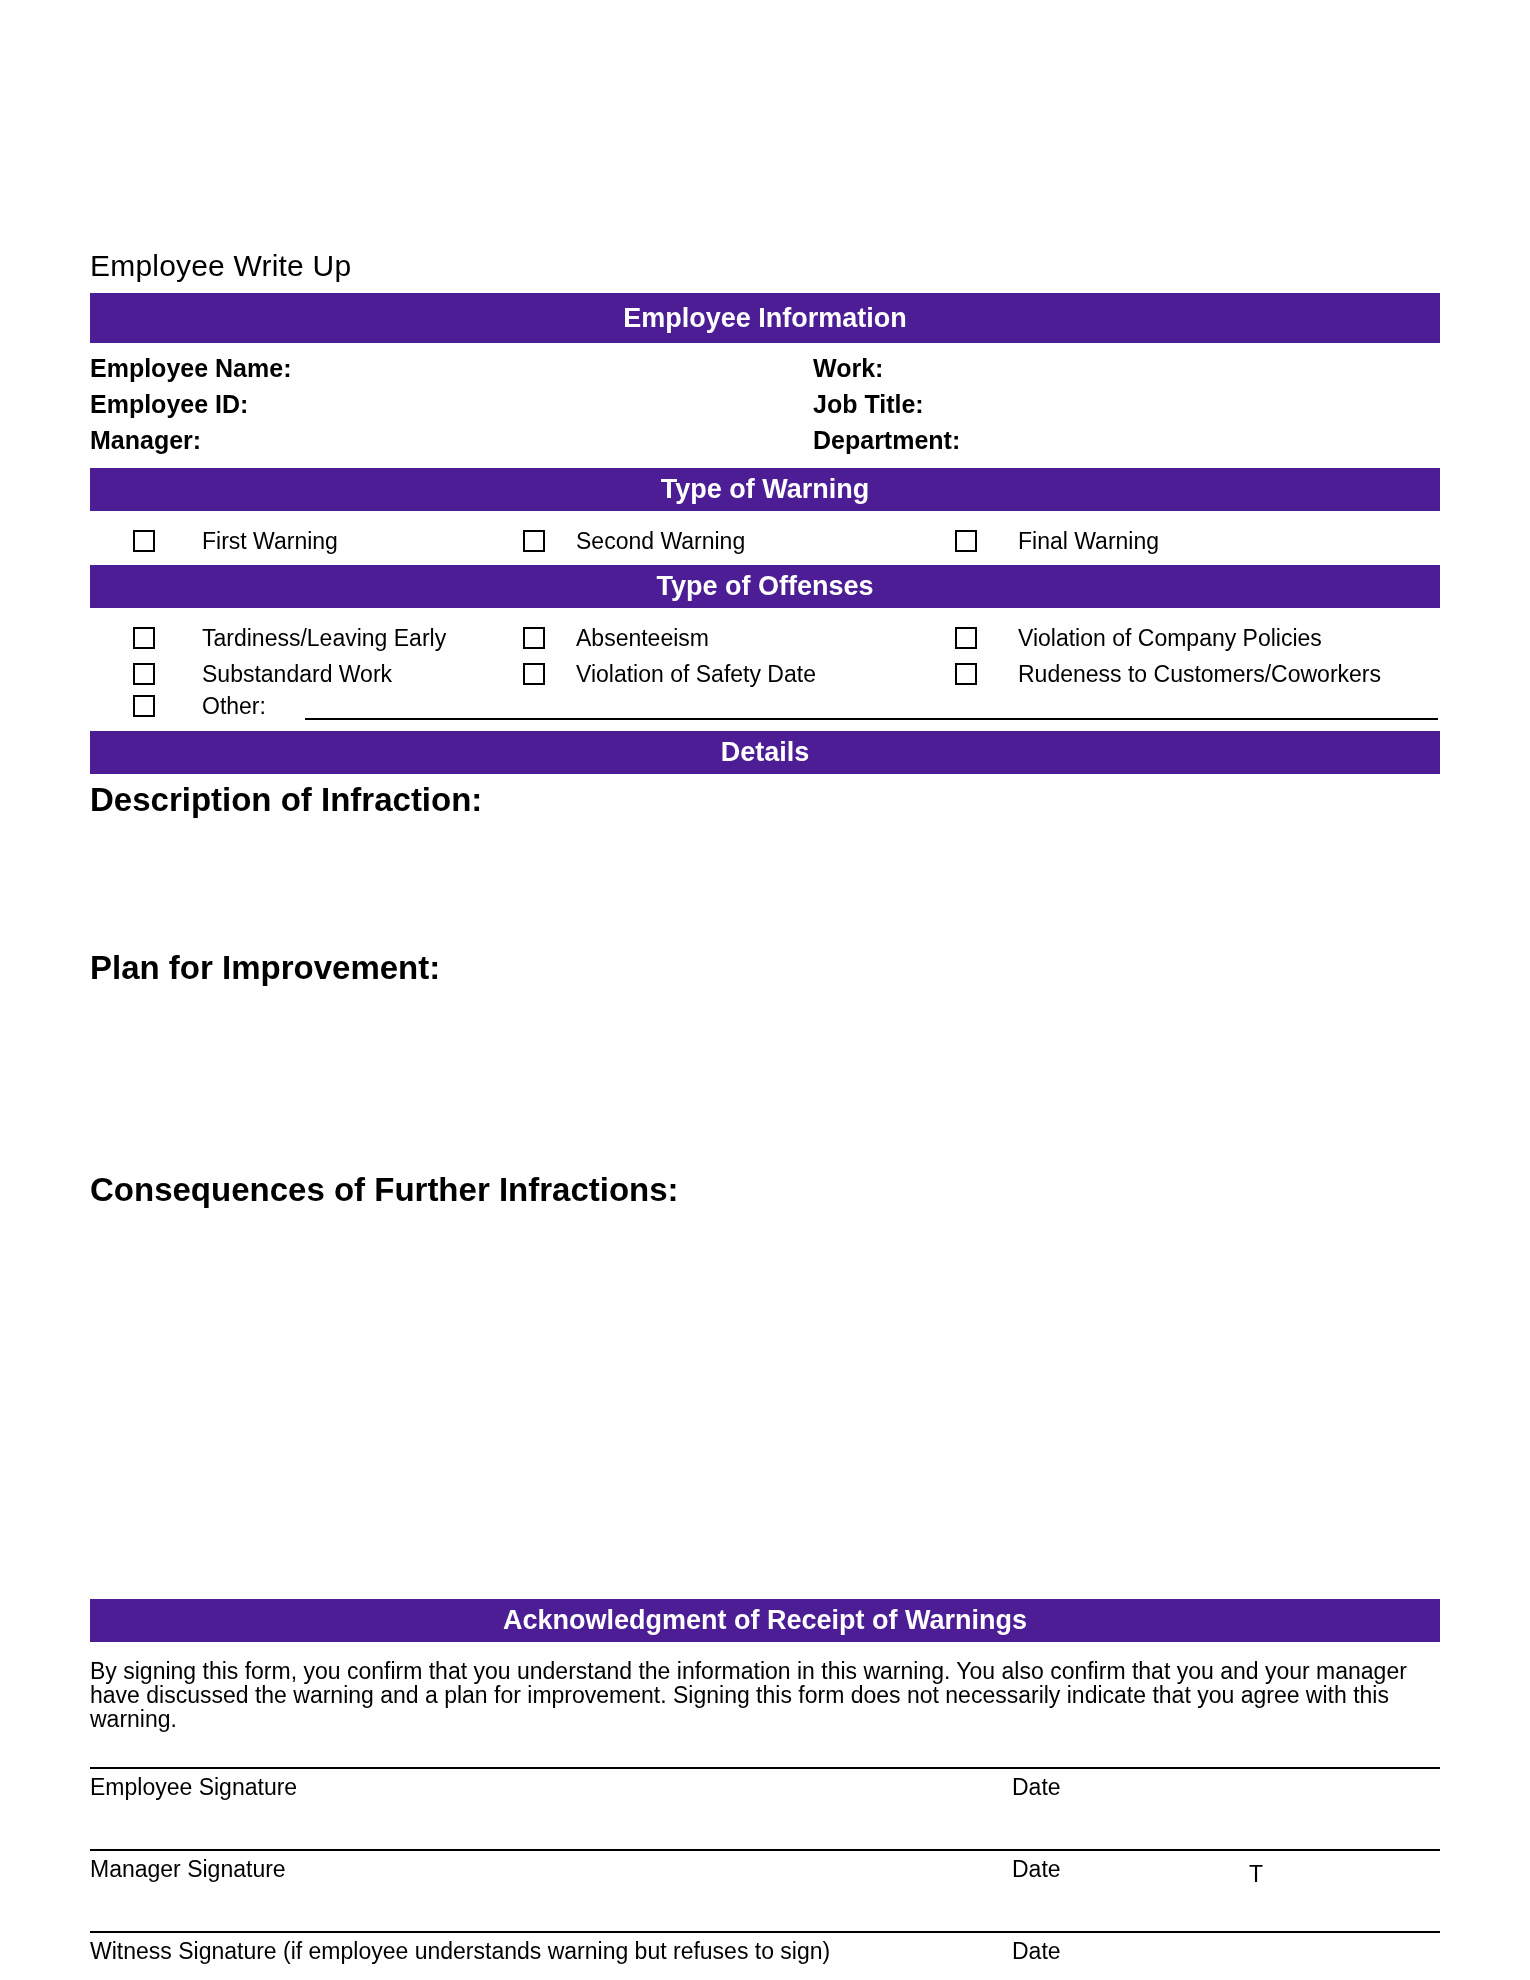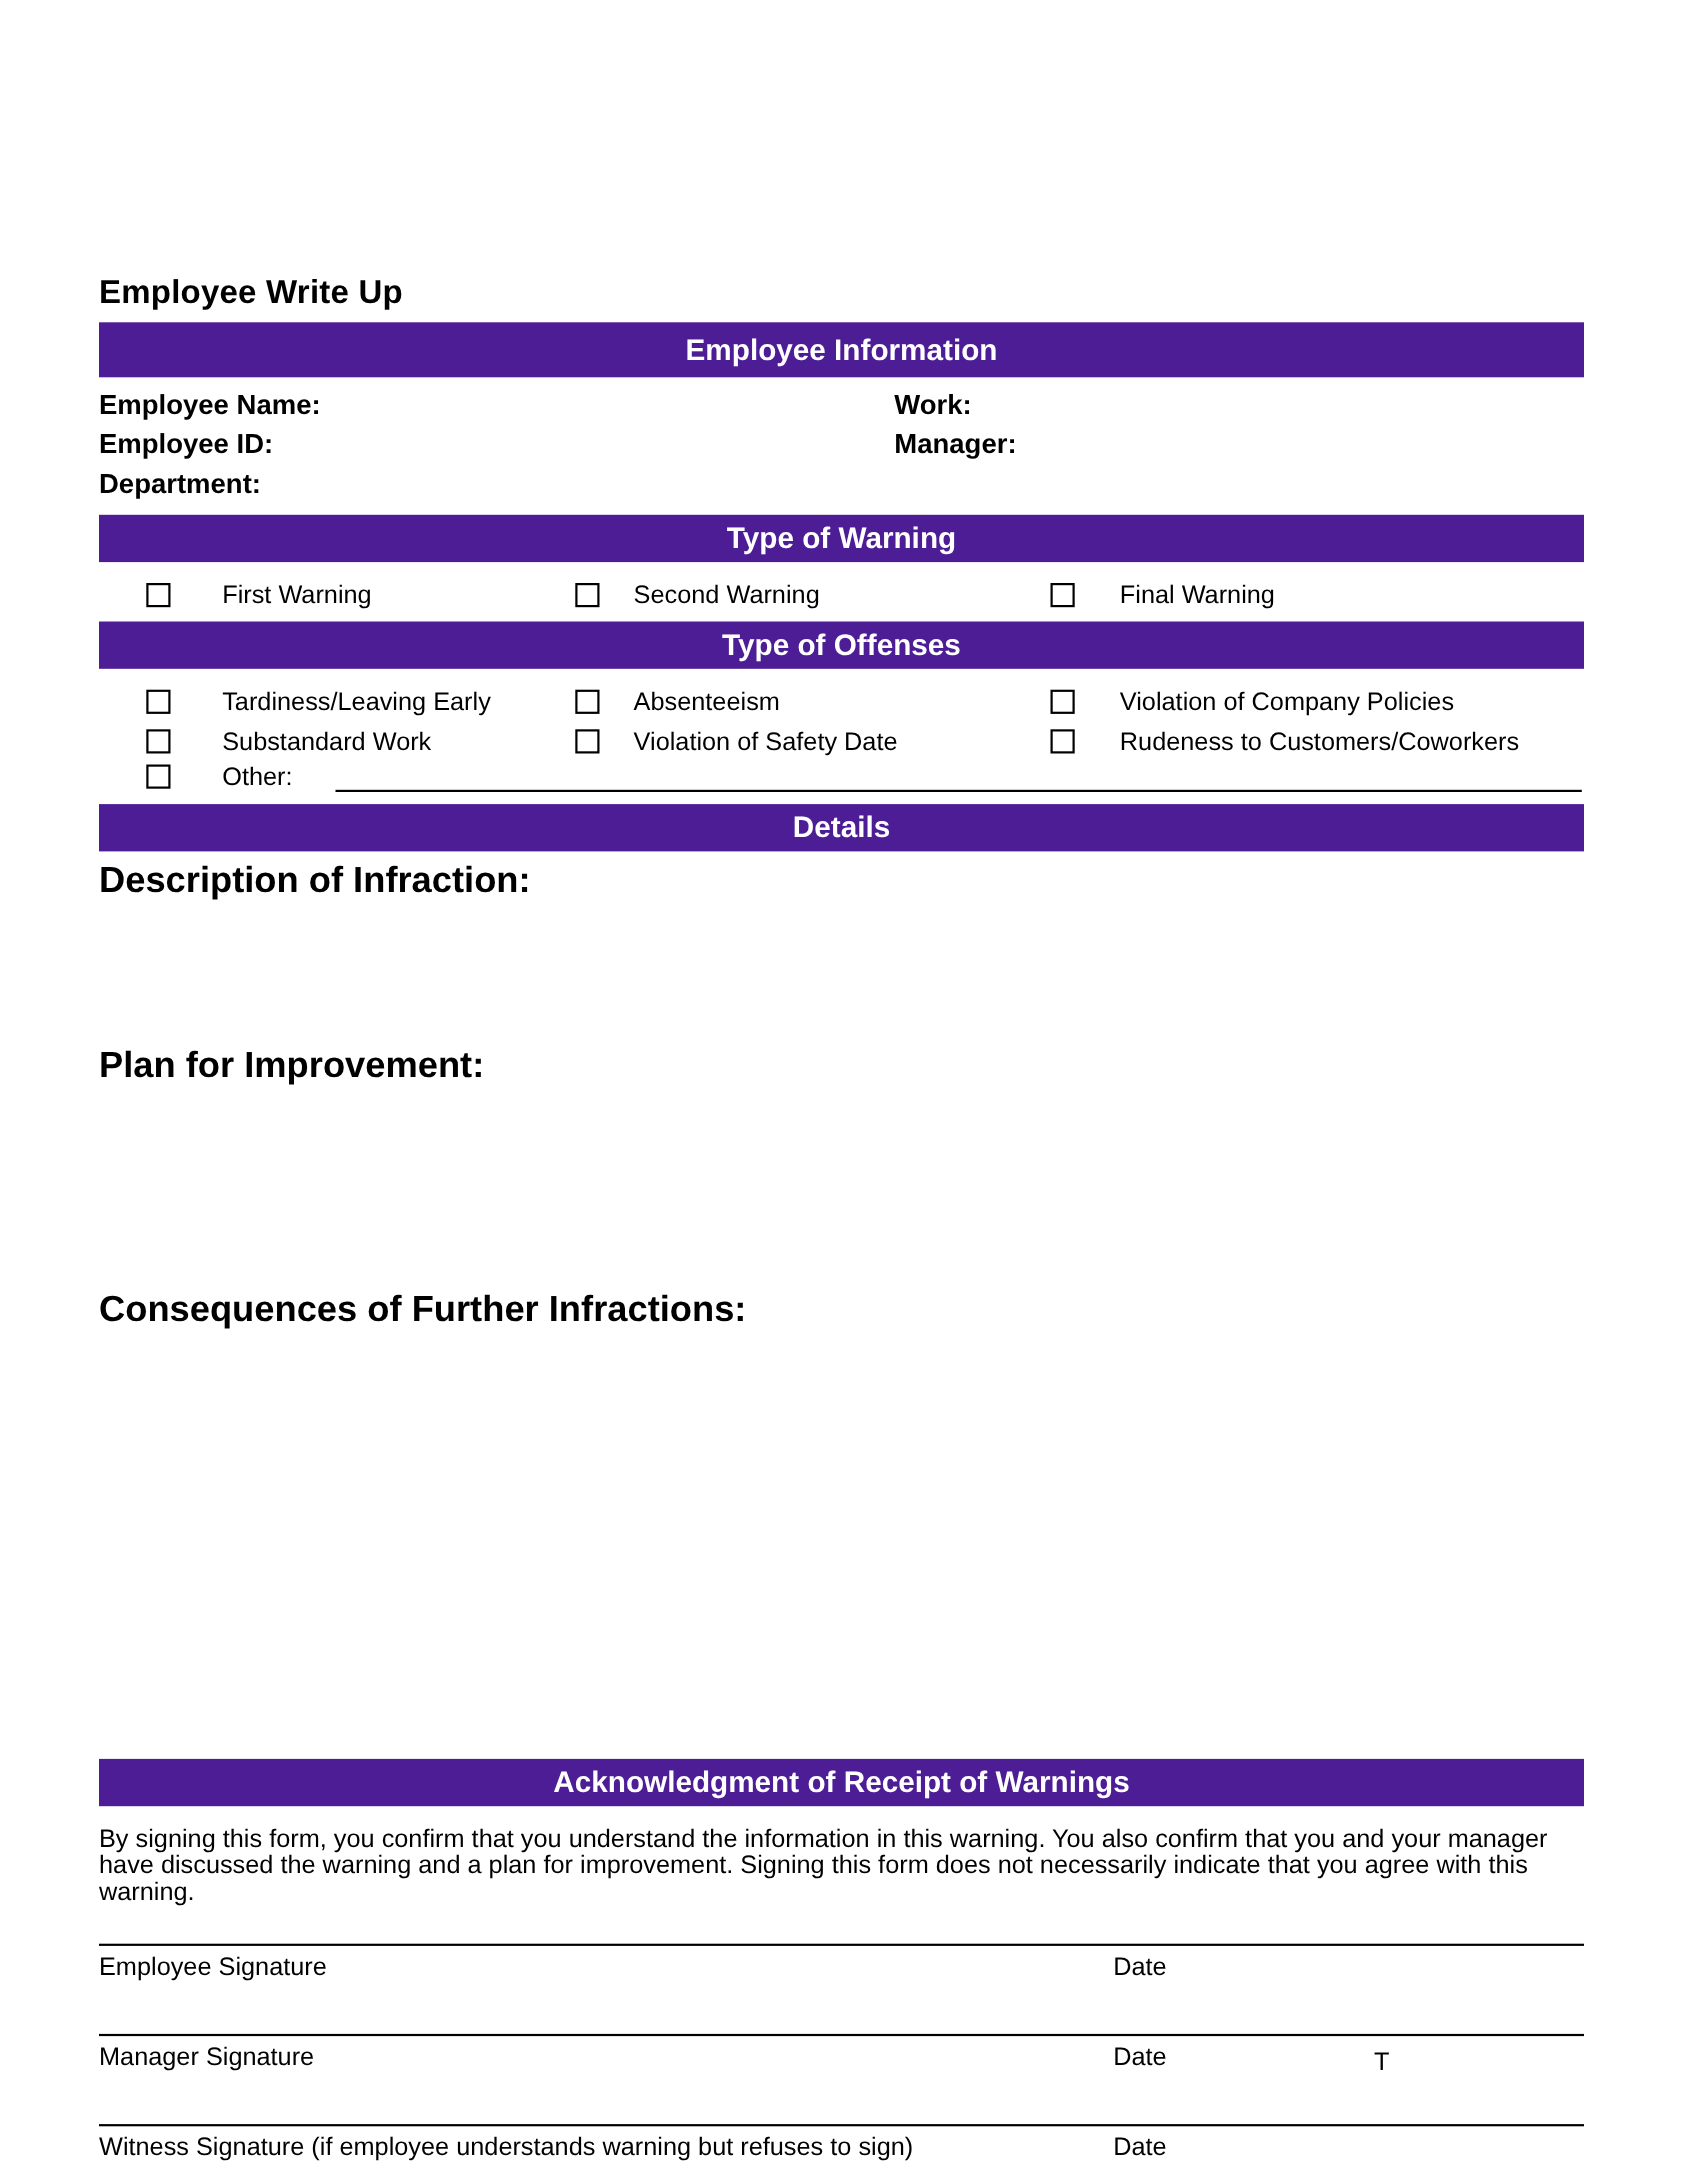--- a/index.html
+++ b/index.html
@@ -15,21 +15,21 @@
   .content {
     position: absolute;
     left: 90px; top: 0;
     width: 1350px;
     padding-top: 249px;
   }
   h1.page-title {
     margin: 0;
     font-size: 30px;
     line-height: 34px;
-    font-weight: bold;
+    font-weight: normal;
     letter-spacing: 0.2px;
   }
   .bar {
     background: #4c1d95;
     color: #ffffff;
     text-align: center;
     font-weight: bold;
     font-size: 27px;
     height: 43px;
     line-height: 43px;
@@ -120,20 +120,21 @@
 
 <div class="content">
 
   <h1 class="page-title">Employee Write Up</h1>
 
   <div class="bar first">Employee Information</div>
   <div class="info-grid">
     <div class="info-cell">Employee Name:</div>
     <div class="info-cell">Work:</div>
     <div class="info-cell">Employee ID:</div>
+    <div class="info-cell">Job Title:</div>
     <div class="info-cell">Manager:</div>
     <div class="info-cell">Department:</div>
   </div>
 
   <div class="bar b2">Type of Warning</div>
   <div class="cbrow warn">
     <span class="checkbox c1box"></span>
     <span class="cb-label c1lbl">First Warning</span>
     <span class="checkbox c2box"></span>
     <span class="cb-label c2lbl">Second Warning</span>

